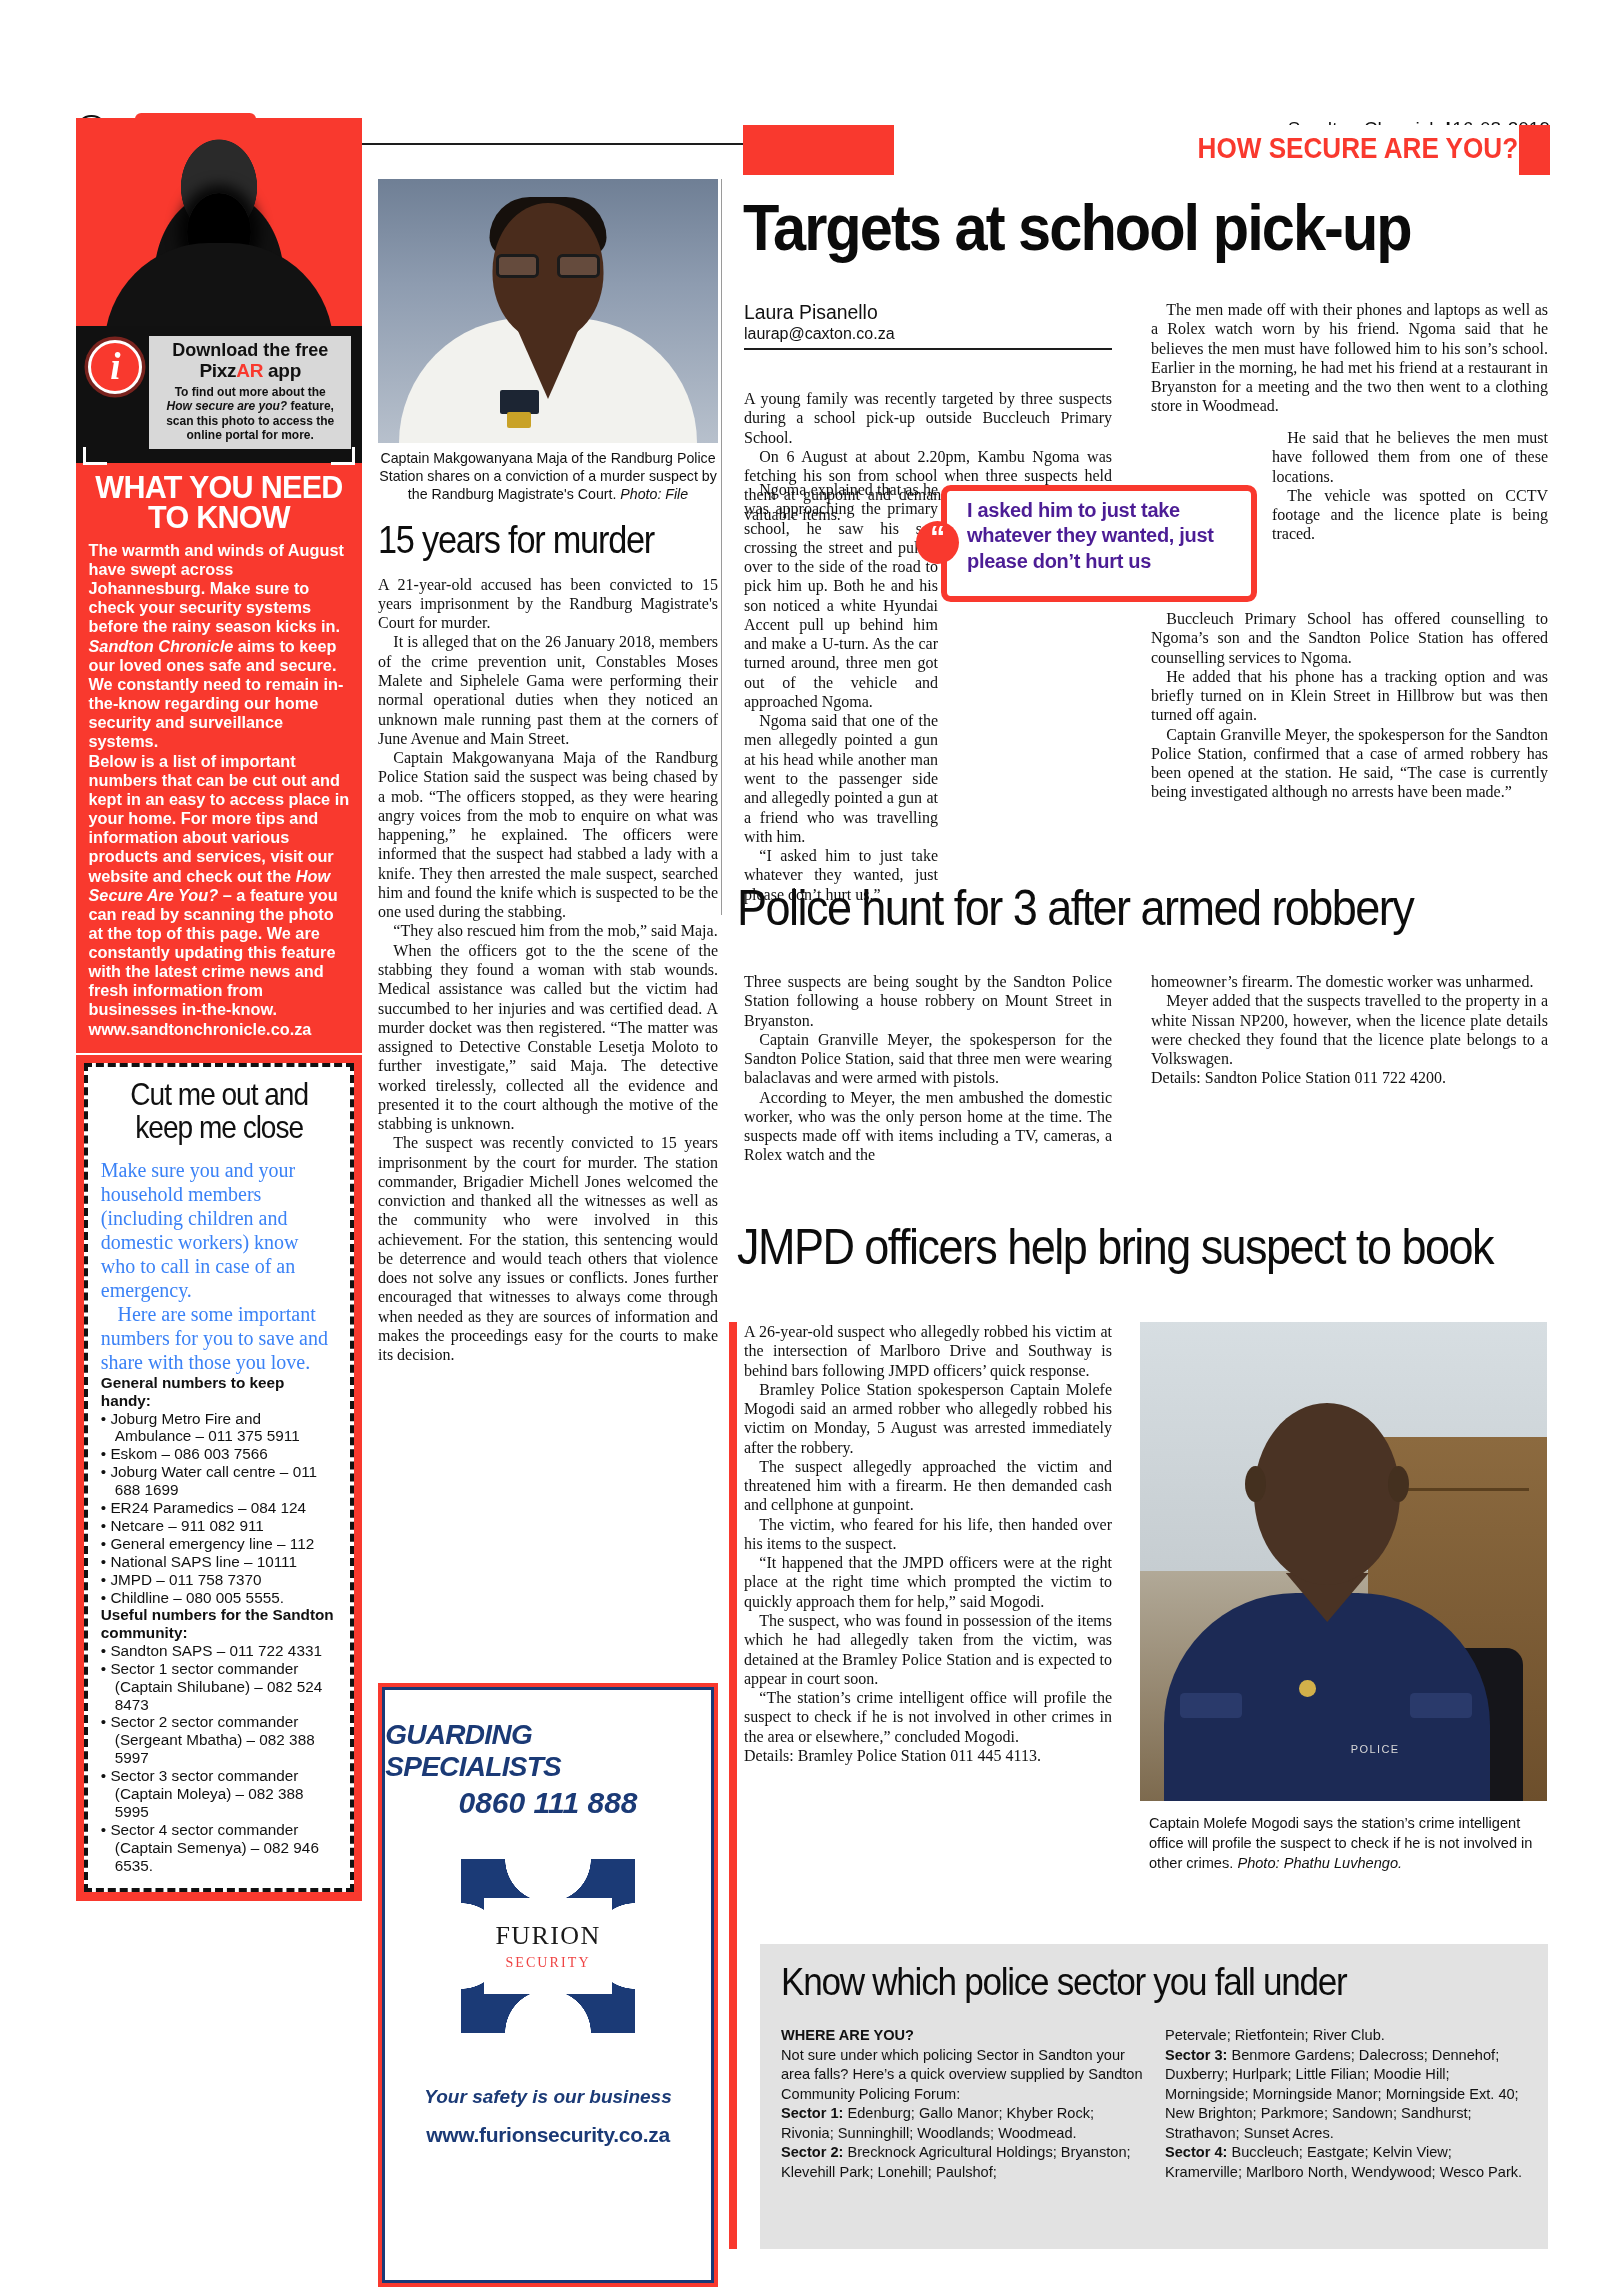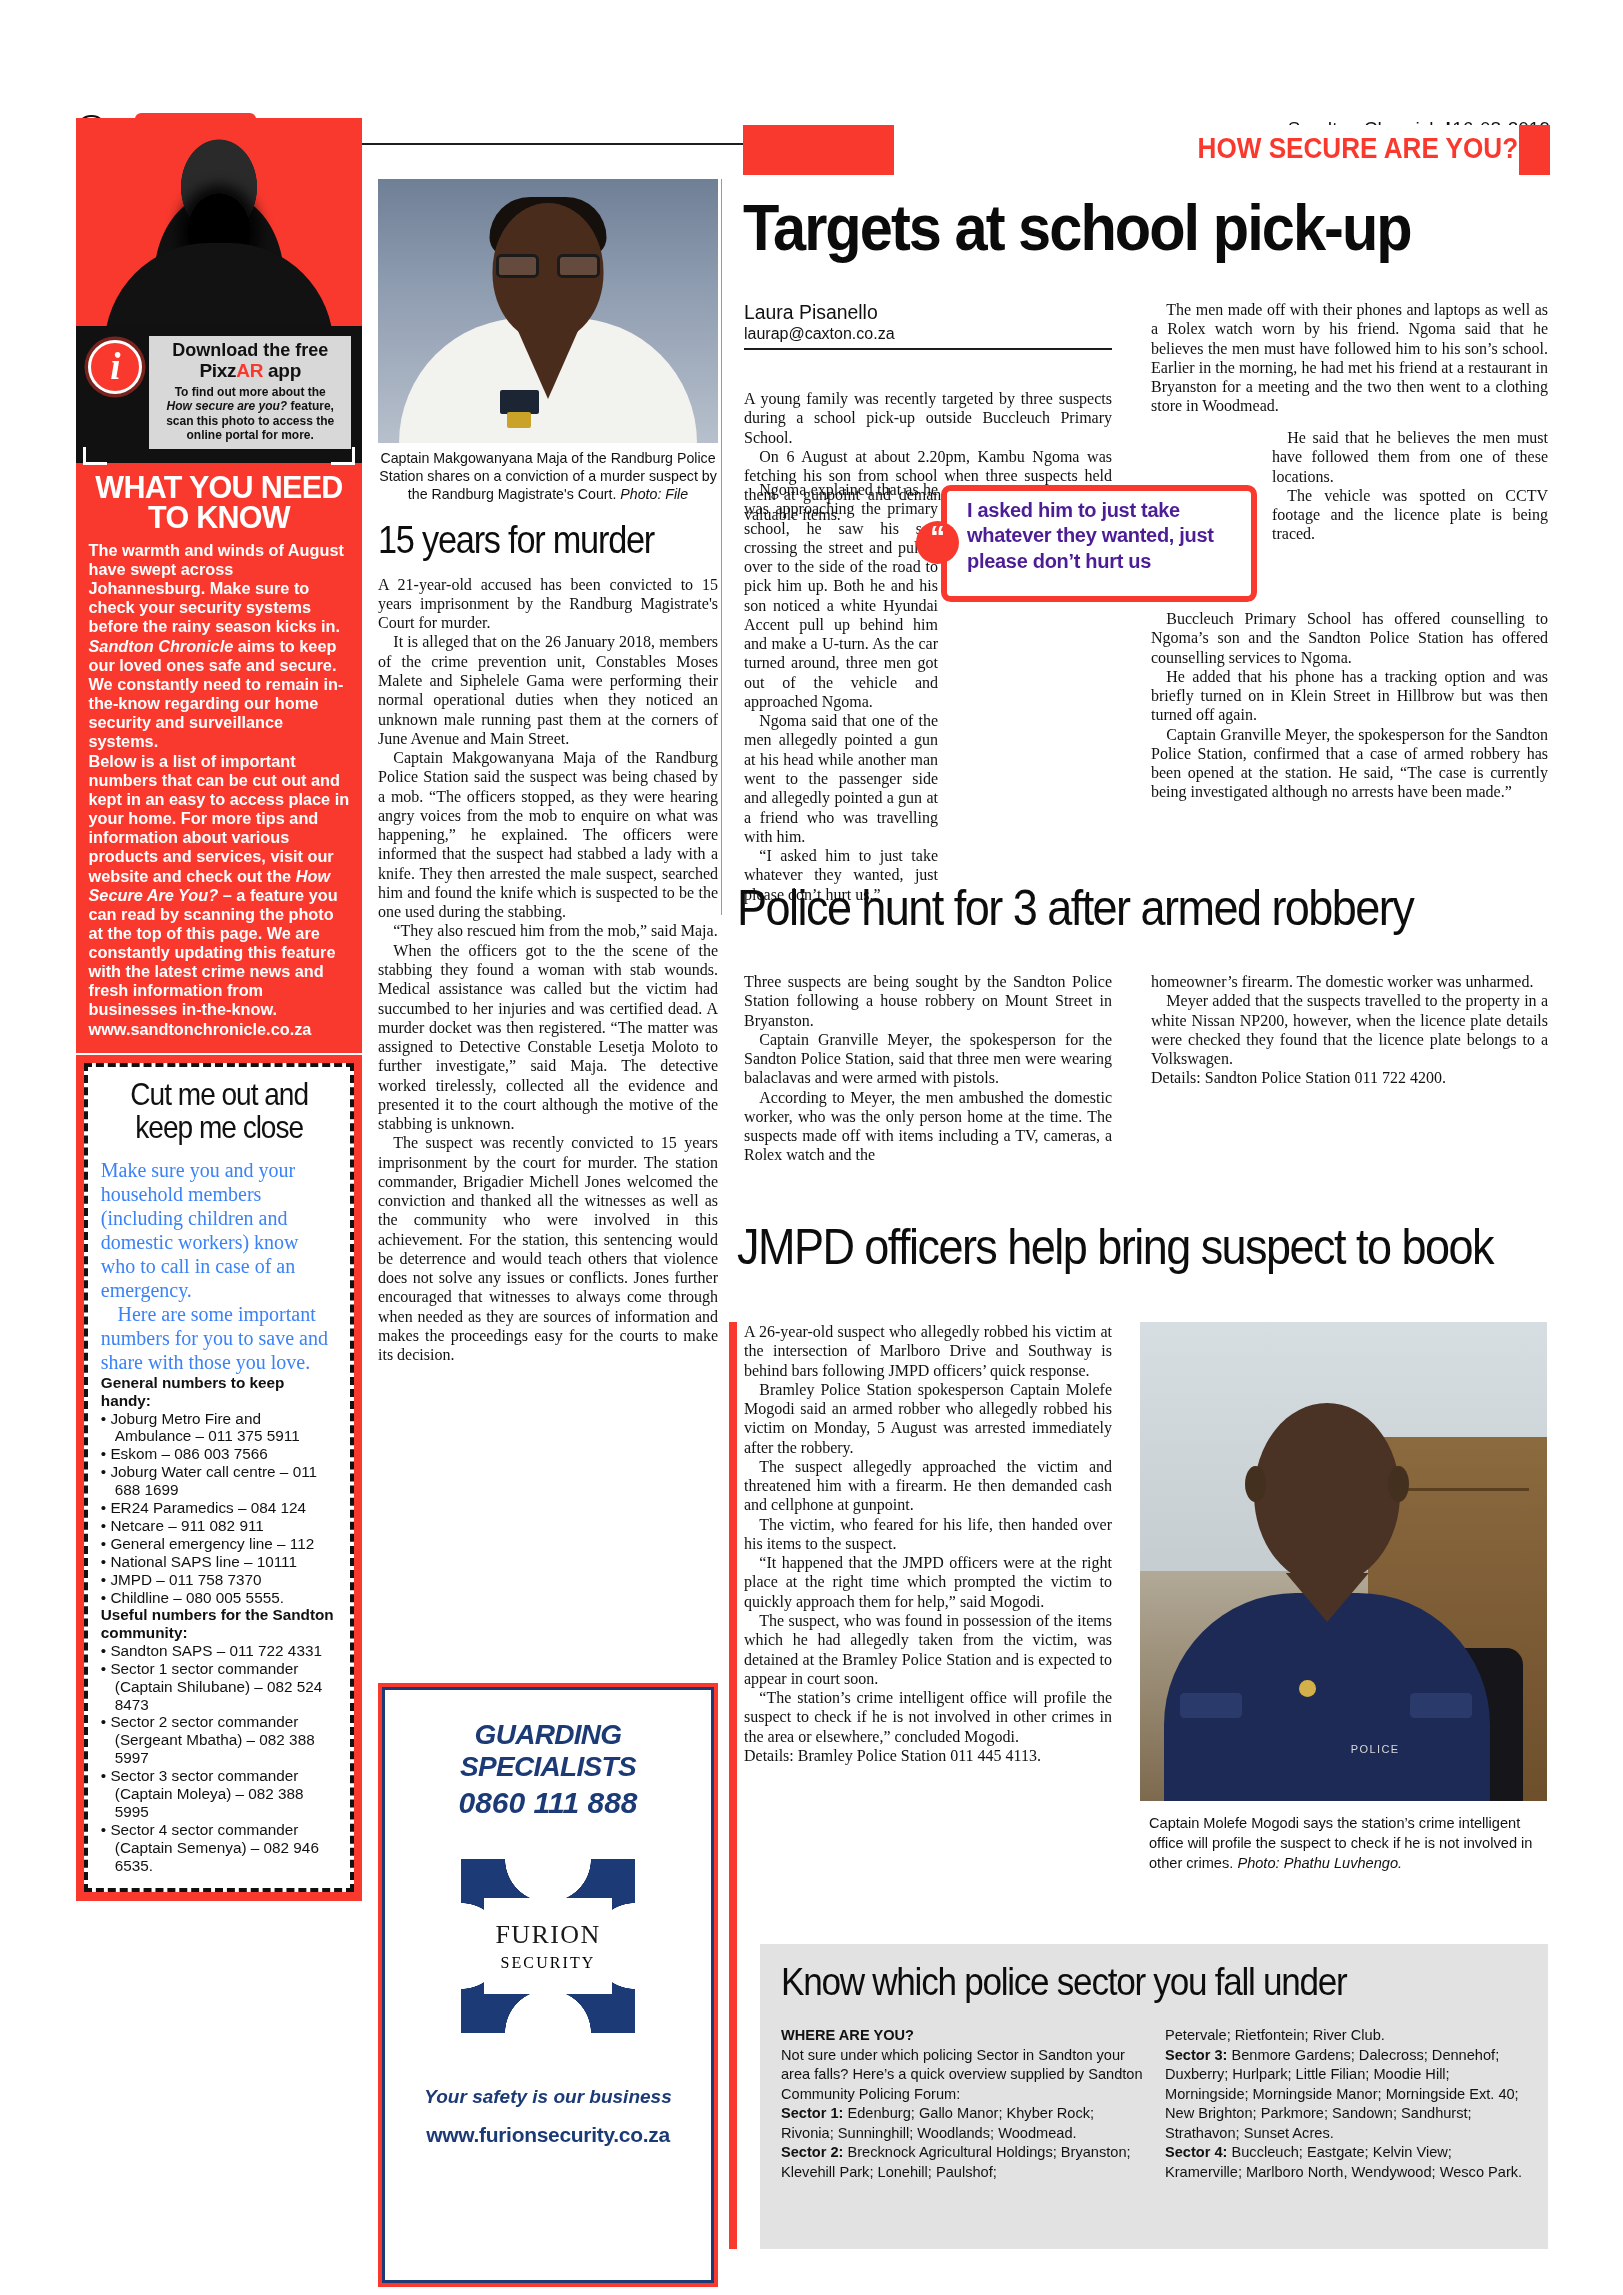--- a/index.html
+++ b/index.html
@@ -100,21 +100,21 @@
   .coupon p.body { font-family:"Liberation Serif", serif; font-size:20px; line-height:1.2; color:#3b82f6; }
   .coupon p.body.ind { text-indent:16.7px; }
   .coupon h4 { font-family:"Liberation Sans", sans-serif; font-weight:bold; font-size:15.3px; line-height:1.16; color:#111; }
   .coupon ul { list-style:none; }
   .coupon li {
     font-family:"Liberation Sans", sans-serif; font-size:15.3px; line-height:1.17; color:#111;
     padding-left:14px; text-indent:-14px;
   }
 
   
-  .ad-outer { position:absolute; left:378px; top:1683px; width:340px; height:604px; background:#f9392e; padding:4.2px;text-align:center; }
+  .ad-outer { position:absolute; left:378px; top:1683px; width:340px; height:604px; background:#f9392e; padding:4.2px; }
   .ad { width:100%; height:100%; border:3.5px solid #1b3a76; background:#fff; display:flex; flex-direction:column; align-items:center; padding-top:29px; }
   .ad .t1 { font-family:"Liberation Sans", sans-serif; font-weight:bold; font-style:italic; font-size:28px; color:#1b3a76; letter-spacing:-0.7px; }
   .ad .t2 { font-family:"Liberation Sans", sans-serif; font-weight:bold; font-style:italic; font-size:30px; color:#1b3a76; margin-top:2.8px; }
   .ad-logo { position:relative; width:174px; height:174px; margin-top:39px; }
   .ad-logo .cross {
     position:absolute; inset:0; background:#1b3a76;
     clip-path: polygon(0 0, 100% 0, 100% 100%, 0 100%);
     -webkit-mask:
       radial-gradient(circle 43px at 50% 0%, transparent 99%, #000 100%),
       radial-gradient(circle 43px at 50% 100%, transparent 99%, #000 100%),
@@ -123,21 +123,21 @@
     -webkit-mask-composite:source-in;
     mask:
       radial-gradient(circle 43px at 50% 0%, transparent 99%, #000 100%),
       radial-gradient(circle 43px at 50% 100%, transparent 99%, #000 100%),
       radial-gradient(circle 43px at 0% 50%, transparent 99%, #000 100%),
       radial-gradient(circle 43px at 100% 50%, transparent 99%, #000 100%);
     mask-composite:intersect;
   }
   .ad-logo .plate { position:absolute; left:23px; top:39px; width:128px; height:96px; background:#fff; display:flex; flex-direction:column; align-items:center; justify-content:center; }
   .ad-logo .plate .f1 { font-family:"Liberation Serif", serif; font-size:26px; color:#1a1a1a; letter-spacing:1.4px; }
-  .ad-logo .plate .f2 { font-family:"Liberation Serif", serif; font-size:16px; color:#000000; letter-spacing:2.1px; margin-top:4px; }
+  .ad-logo .plate .f2 { font-family:"Liberation Serif", serif; font-size:14px; color:#ef4444; letter-spacing:2.1px; margin-top:4px; }
   .ad .t3 { font-family:"Liberation Sans", sans-serif; font-weight:bold; font-style:italic; font-size:19px; color:#1b3a76; margin-top:53px; }
   .ad .t4 { font-family:"Liberation Sans", sans-serif; font-weight:bold; font-size:21px; color:#1b3a76; margin-top:15.3px; letter-spacing:-0.3px; }
 
   
   .col2 { position:absolute; left:378px; top:179px; width:340px; }
   .maja-photo { width:340px; height:264px; overflow:hidden; position:relative;
       background:linear-gradient(180deg,#6f7f95 0%,#8e9cb0 40%,#b7c0cc 100%); }
   .maja-photo .head { position:absolute; left:50%; top:23.6px; transform:translateX(-50%); width:111px; height:139px; border-radius:56px/69px; background:#4a2c1c; }
   .maja-photo .hair { position:absolute; left:50%; top:18px; transform:translateX(-50%); width:117px; height:60px; border-radius:58px 58px 28px 28px; background:#16100c; }
   .maja-photo .glass { position:absolute; left:50%; top:75px; transform:translateX(-50%); width:104px; height:23.6px; }

